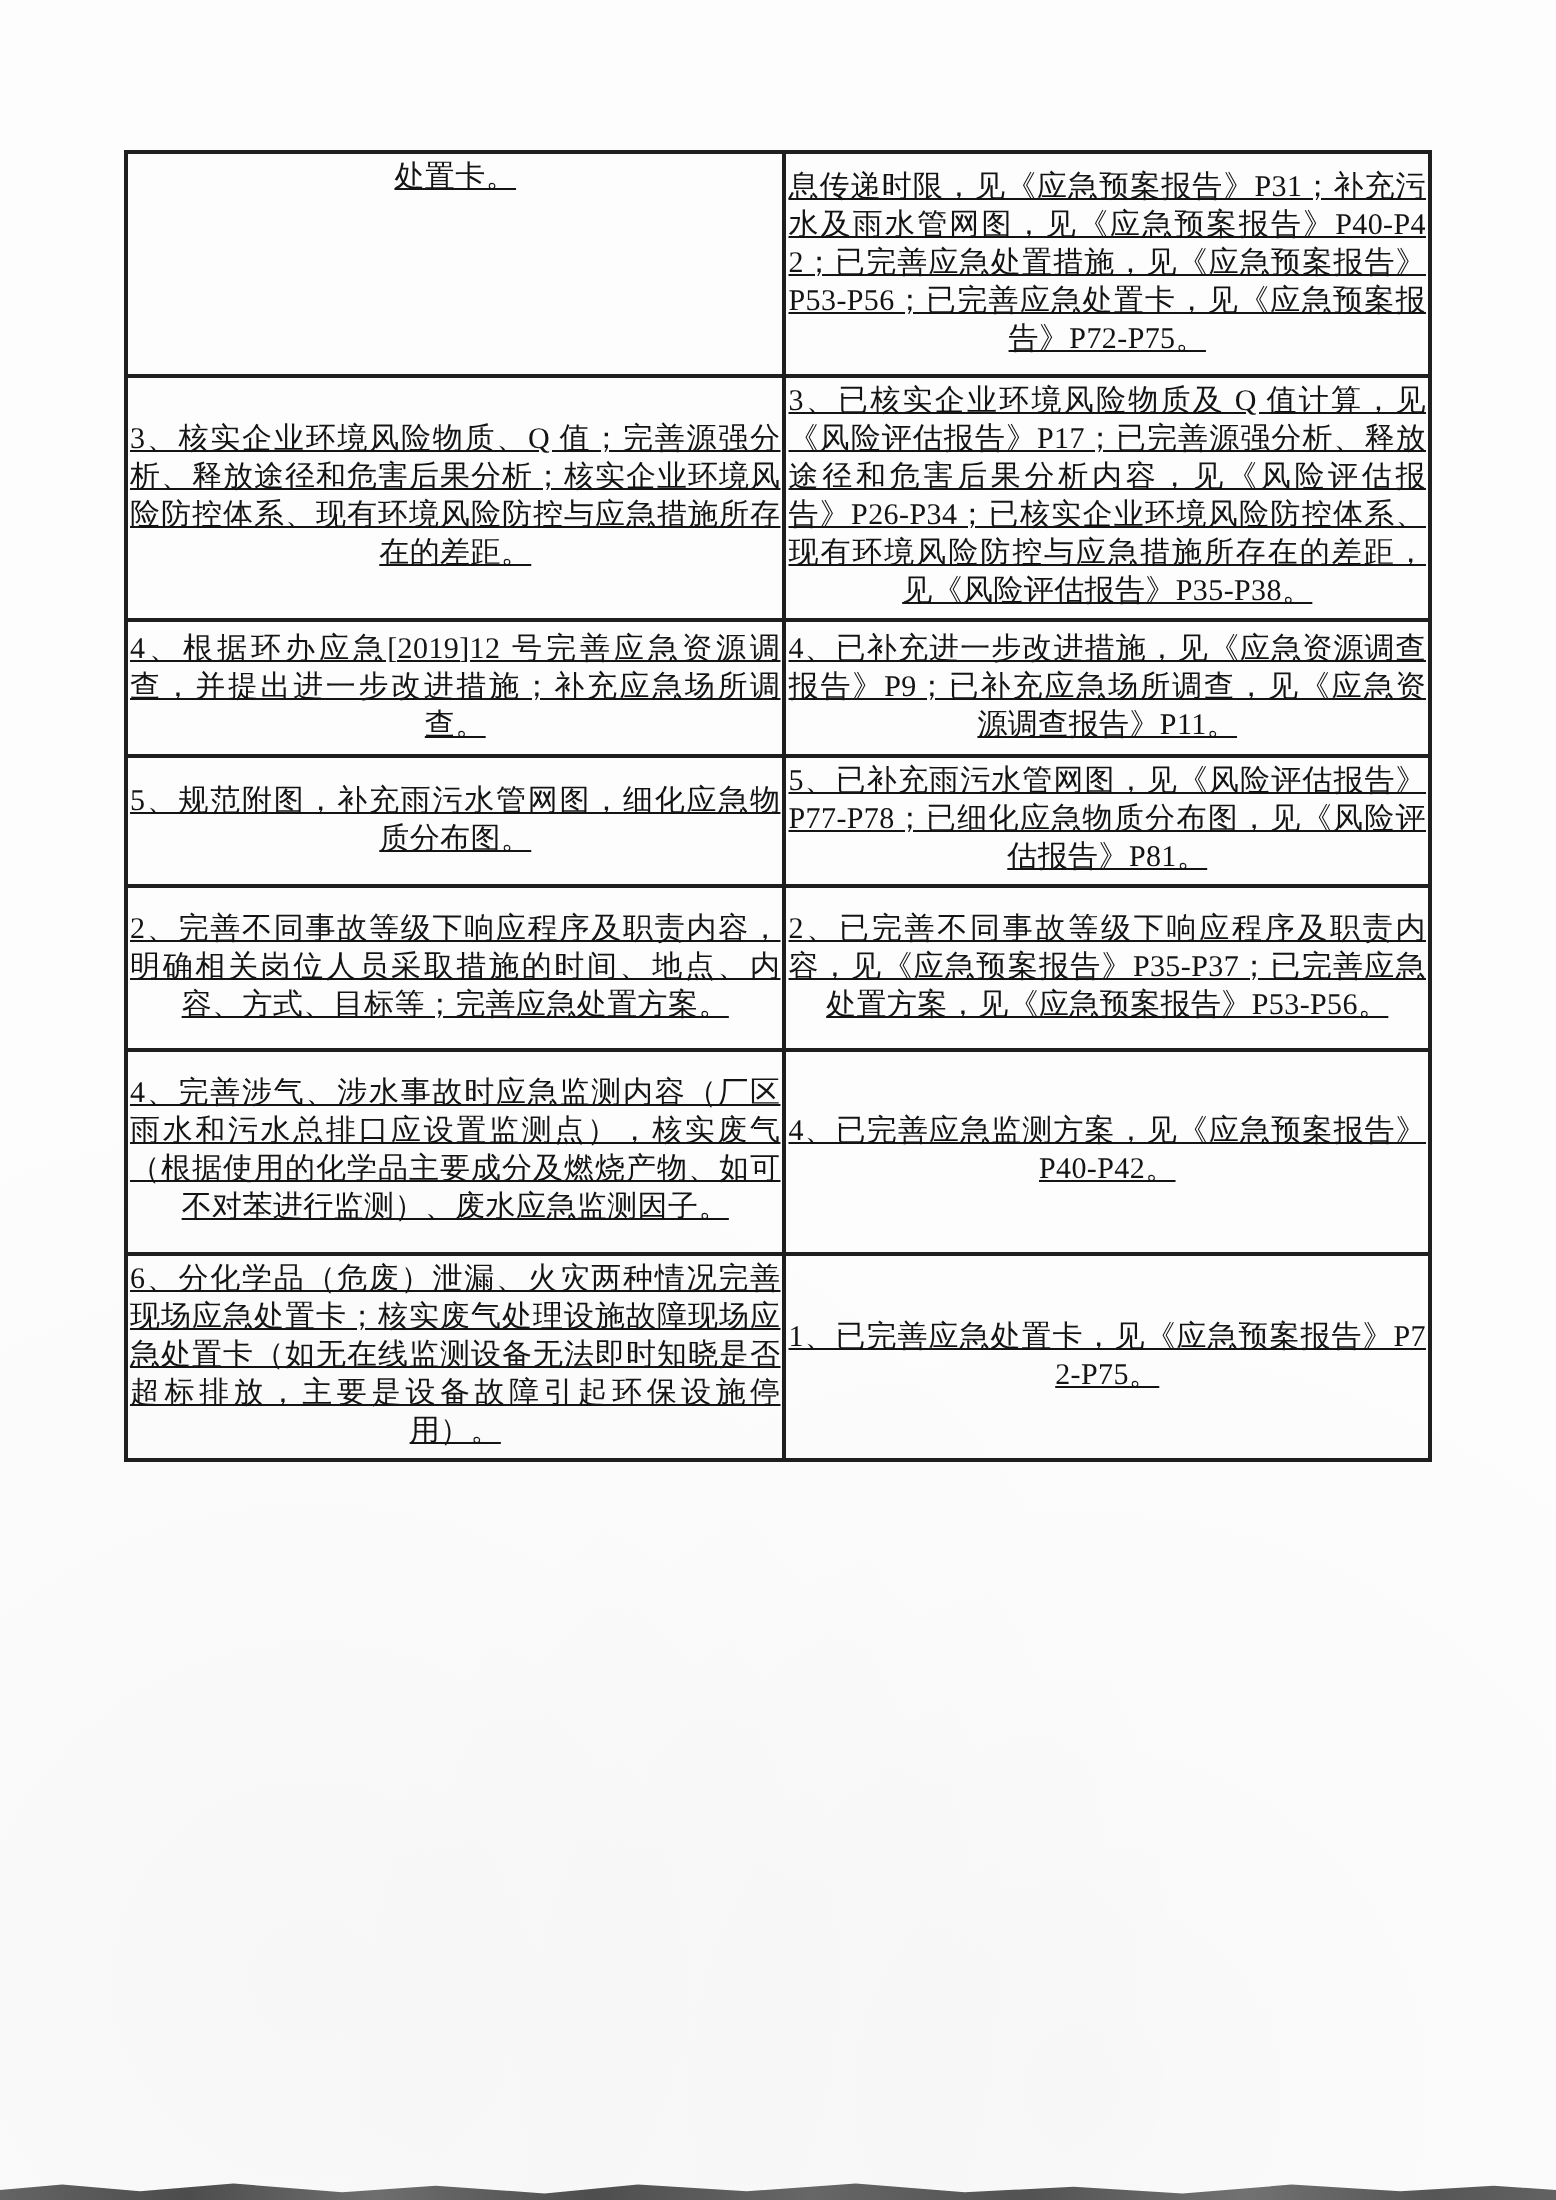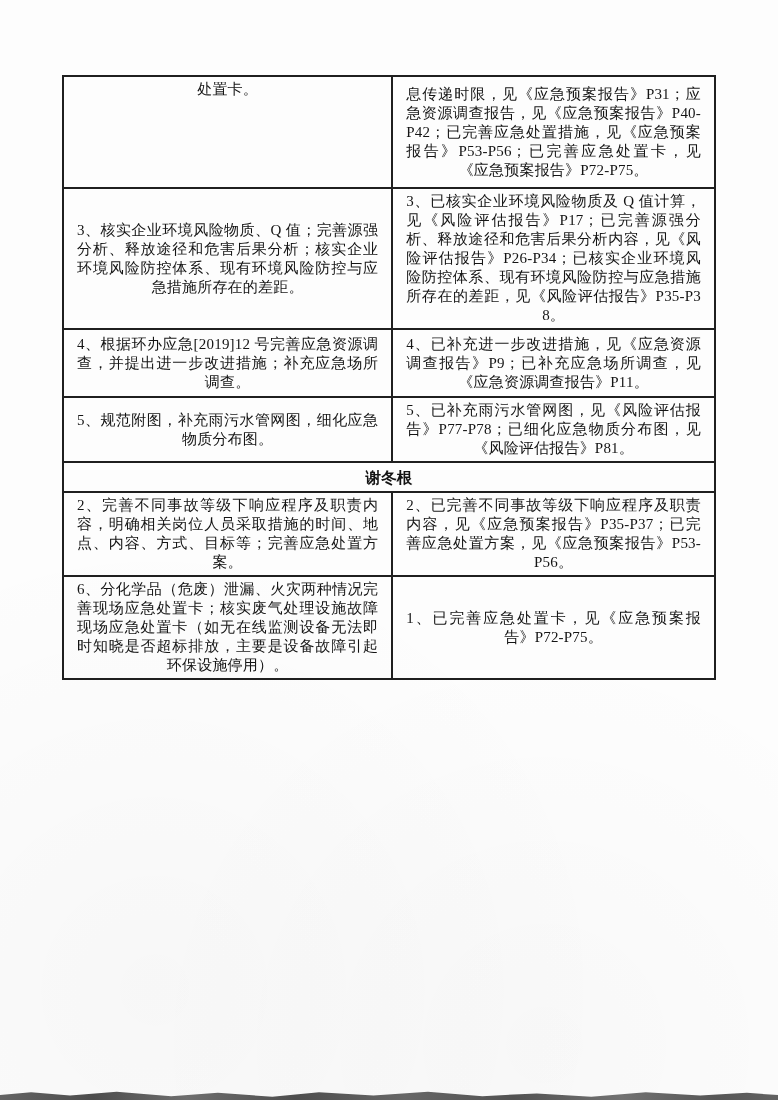--- a/index.html
+++ b/index.html
@@ -26,29 +26,30 @@
     left: 62px;
     top: 75px;
     width: 654px;
     border-collapse: collapse;
     table-layout: fixed;
   }
   .col-left  { width: 50.5%; }
   .col-right { width: 49.5%; }
   td {
     border: 2px solid #1f1f1f;
-    padding: 3px 13px;
+    padding: 3px 1px;
     vertical-align: middle;
     font-size: 15px;
     line-height: 19px;
     text-align: justify;
     text-align-last: center;
     text-justify: inter-character;
     letter-spacing: 0.2px;
     word-break: break-all;
+    text-decoration: underline;
   }
   td.top-align { vertical-align: top; }
   tr.r0 td { height: 104px; }
   tr.r1 td { height: 111px; }
   tr.r2 td { height: 60px; }
   tr.r3 td { height: 56px; }
   tr.sep td { height: 22px; }
   tr.r4 td { height: 96px; }
   tr.r5 td { height: 74px; }
   tr.r6 td { height: 74px; }
@@ -82,40 +83,41 @@
 
 <div class="page">
   <table class="review-table">
     <colgroup>
       <col class="col-left">
       <col class="col-right">
     </colgroup>
     <tbody>
       <tr class="r0">
         <td class="top-align">处置卡。</td>
-        <td>息传递时限，见《应急预案报告》P31；应急资源调查报告，见《应急预案报告》P40-P42；已完善应急处置措施，见《应急预案报告》P53-P56；已完善应急处置卡，见《应急预案报告》P72-P75。</td>
+        <td>息传递时限，见《应急预案报告》P31；补充污水及雨水管网图，见《应急预案报告》P40-P42；已完善应急处置措施，见《应急预案报告》P53-P56；已完善应急处置卡，见《应急预案报告》P72-P75。</td>
       </tr>
       <tr class="r1">
         <td>3、核实企业环境风险物质、Q 值；完善源强分析、释放途径和危害后果分析；核实企业环境风险防控体系、现有环境风险防控与应急措施所存在的差距。</td>
         <td>3、已核实企业环境风险物质及 Q 值计算，见《风险评估报告》P17；已完善源强分析、释放途径和危害后果分析内容，见《风险评估报告》P26-P34；已核实企业环境风险防控体系、现有环境风险防控与应急措施所存在的差距，见《风险评估报告》P35-P38。</td>
       </tr>
       <tr class="r2">
         <td>4、根据环办应急[2019]12 号完善应急资源调查，并提出进一步改进措施；补充应急场所调查。</td>
         <td>4、已补充进一步改进措施，见《应急资源调查报告》P9；已补充应急场所调查，见《应急资源调查报告》P11。</td>
       </tr>
       <tr class="r3">
         <td>5、规范附图，补充雨污水管网图，细化应急物质分布图。</td>
         <td>5、已补充雨污水管网图，见《风险评估报告》P77-P78；已细化应急物质分布图，见《风险评估报告》P81。</td>
       </tr>
-      <tr class="sep">
-        <td colspan="2" class="reviewer-name">谢冬根</td>
-      </tr>
       <tr class="r5">
         <td>2、完善不同事故等级下响应程序及职责内容，明确相关岗位人员采取措施的时间、地点、内容、方式、目标等；完善应急处置方案。</td>
         <td>2、已完善不同事故等级下响应程序及职责内容，见《应急预案报告》P35-P37；已完善应急处置方案，见《应急预案报告》P53-P56。</td>
+      </tr>
+      <tr class="r7">
+        <td>4、完善涉气、涉水事故时应急监测内容（厂区雨水和污水总排口应设置监测点），核实废气（根据使用的化学品主要成分及燃烧产物、如可不对苯进行监测）、废水应急监测因子。</td>
+        <td>4、已完善应急监测方案，见《应急预案报告》P40-P42。</td>
       </tr>
       <tr class="r9">
         <td>6、分化学品（危废）泄漏、火灾两种情况完善现场应急处置卡；核实废气处理设施故障现场应急处置卡（如无在线监测设备无法即时知晓是否超标排放，主要是设备故障引起环保设施停用）。</td>
         <td>1、已完善应急处置卡，见《应急预案报告》P72-P75。</td>
       </tr>
     </tbody>
   </table>
   <div class="scan-artifact"></div>
 </div>
 

